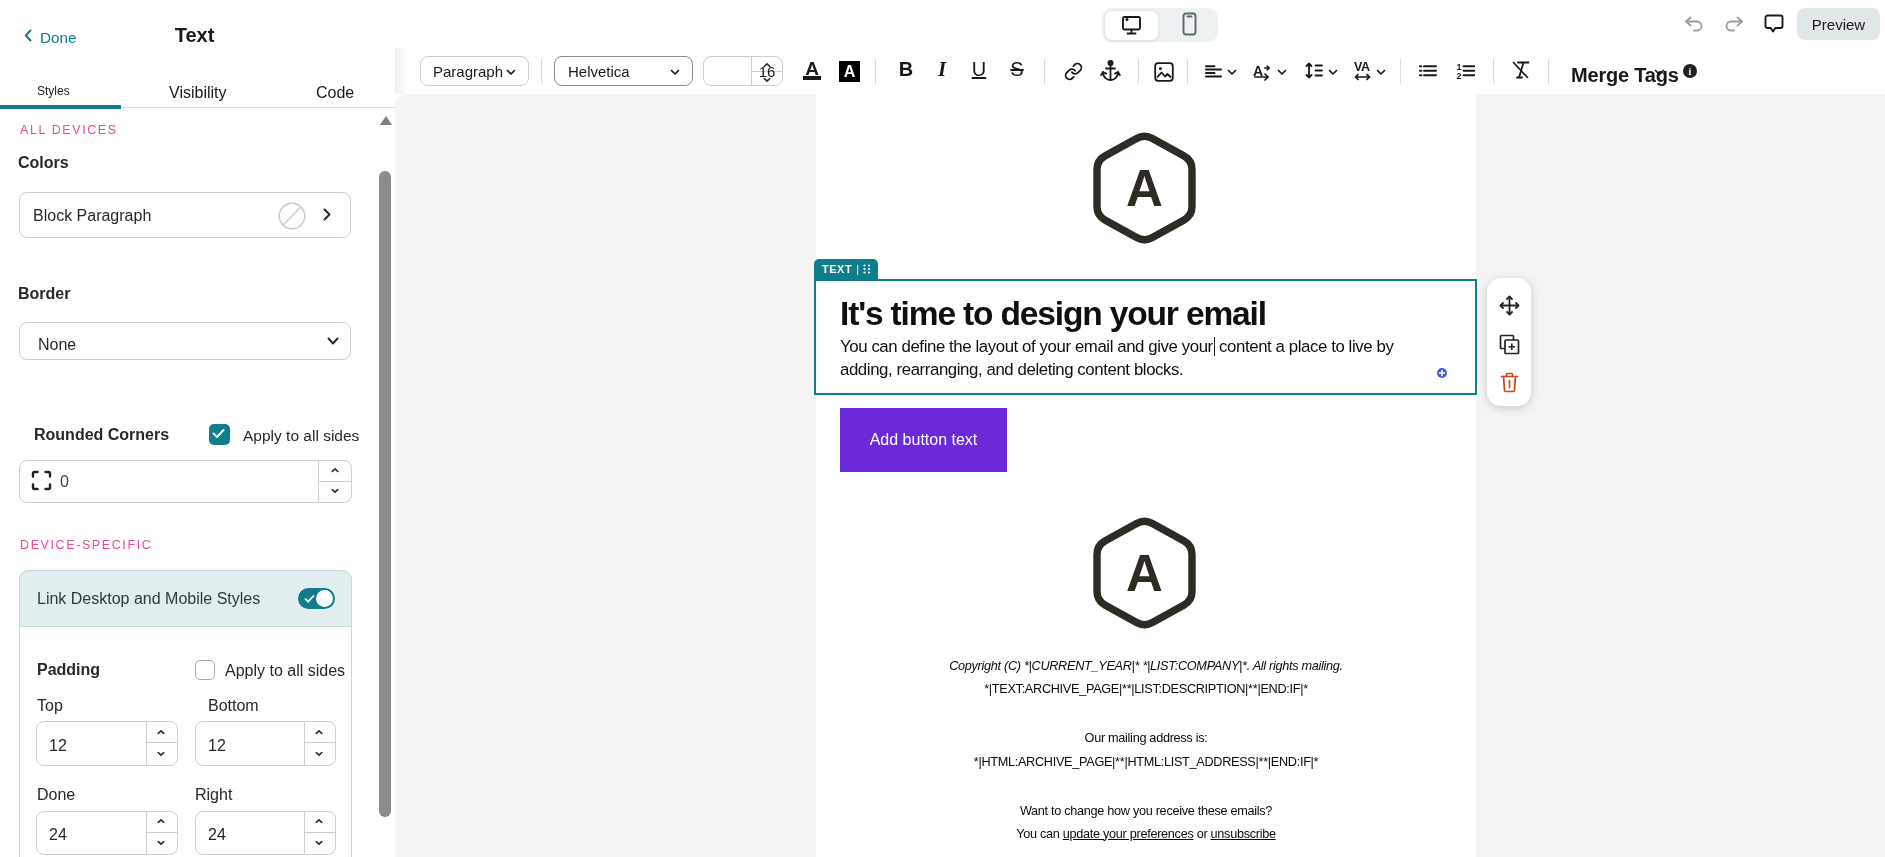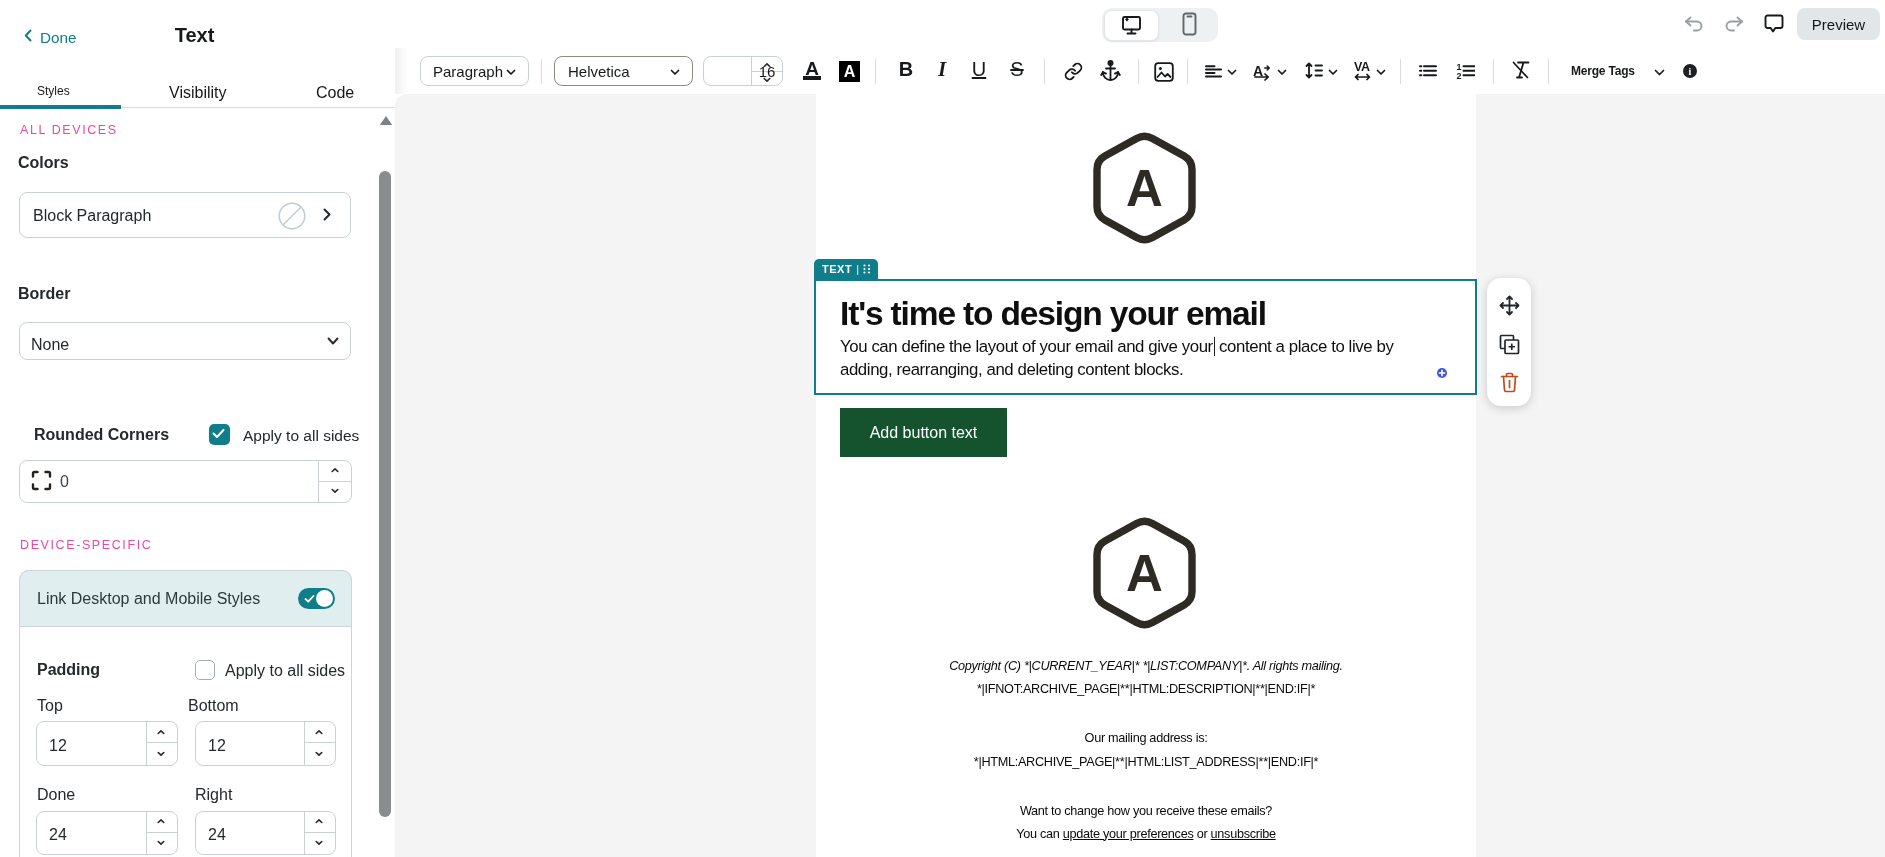--- a/index.html
+++ b/index.html
@@ -47,31 +47,31 @@
 <div class="abs" style="left:840px; top:336.4px; width:620px; font-size:16.8px; letter-spacing:-0.4px; color:#0f0f0f; line-height:22.3px;">You can define the layout of your email and give your<span style="border-left:1.5px solid #222; margin-left:1px;"></span> content a place to live by<br>adding, rearranging, and deleting content blocks.</div>
 
 <div class="abs" style="left:1437px; top:368px;">
 <svg width="10" height="10" viewBox="0 0 10 10">
       <circle cx="5" cy="5" r="5" fill="#4353e8"></circle>
       <rect x="4.2" y="1.8" width="1.6" height="6.4" fill="#fff"></rect>
       <rect x="1.8" y="4.2" width="6.4" height="1.6" fill="#fff"></rect>
     </svg>
 </div>
 
-<div class="abs" style="left:840px; top:408px; width:167px; height:49px; background:#14532d; color:#fff; font-size:16px; display:flex; align-items:center; justify-content:center;">Add button text</div>
+<div class="abs" style="left:840px; top:408px; width:167px; height:64px; background:#6d28d9; color:#fff; font-size:16px; display:flex; align-items:center; justify-content:center;">Add button text</div>
 
 <div class="abs" style="left:1093px; top:515px;">
 <svg width="103" height="116" viewBox="0 0 103 116">
   <path d="M43.6 8.4 Q51.5 4.0 59.4 8.4 L91.1 26.1 Q99.0 30.5 99.0 39.5 L99.0 76.5 Q99.0 85.5 91.1 89.9 L59.4 107.6 Q51.5 112.0 43.6 107.6 L11.9 89.9 Q4.0 85.5 4.0 76.5 L4.0 39.5 Q4.0 30.5 11.9 26.1 Z" fill="none" stroke="#2e2a24" stroke-width="7.4" stroke-linejoin="round"></path>
   <text x="51.5" y="76" font-family="Liberation Sans" font-size="51" font-weight="bold" fill="#2e2a24" text-anchor="middle">A</text>
 </svg>
 </div>
 
 <div class="abs" style="left:816px; top:653.7px; width:660px; text-align:center; font-size:12.7px; letter-spacing:-0.3px; line-height:24px; color:#0a0a0a; font-style:italic;">Copyright (C) *|CURRENT_YEAR|* *|LIST:COMPANY|*. All rights mailing.</div>
-<div class="abs" style="left:816px; top:676.9px; width:660px; text-align:center; font-size:12.7px; letter-spacing:-0.3px; line-height:24px; color:#0a0a0a;">*|IFNOT:ARCHIVE_PAGE|**|HTML:DESCRIPTION|**|END:IF|*</div>
+<div class="abs" style="left:816px; top:676.9px; width:660px; text-align:center; font-size:12.7px; letter-spacing:-0.3px; line-height:24px; color:#0a0a0a;">*|TEXT:ARCHIVE_PAGE|**|LIST:DESCRIPTION|**|END:IF|*</div>
 <div class="abs" style="left:816px; top:725.8px; width:660px; text-align:center; font-size:12.7px; letter-spacing:-0.3px; line-height:24px; color:#0a0a0a;">Our mailing address is:</div>
 <div class="abs" style="left:816px; top:749.7px; width:660px; text-align:center; font-size:12.7px; letter-spacing:-0.3px; line-height:24px; color:#0a0a0a;">*|HTML:ARCHIVE_PAGE|**|HTML:LIST_ADDRESS|**|END:IF|*</div>
 <div class="abs" style="left:816px; top:798.8px; width:660px; text-align:center; font-size:12.7px; letter-spacing:-0.3px; line-height:24px; color:#0a0a0a;">Want to change how you receive these emails?</div>
 <div class="abs" style="left:816px; top:821.6px; width:660px; text-align:center; font-size:12.7px; letter-spacing:-0.3px; line-height:24px; color:#0a0a0a;">You can <u>update your preferences</u> or <u>unsubscribe</u></div>
 
 <div class="abs" style="left:1487px; top:278px; width:44px; height:128px; background:#fff; border-radius:14px; box-shadow:0 2px 10px rgba(0,0,0,0.18);"></div>
 <div class="abs" style="left:1499px; top:295px;">
 <svg width="21" height="21" viewBox="0 0 21 21" fill="none" stroke="#21262a" stroke-width="1.8" stroke-linecap="round" stroke-linejoin="round">
   <path d="M10.5 2 v17 M2 10.5 h17"></path>
   <path d="M8 4 l2.5-2.5 L13 4 M8 17 l2.5 2.5 L13 17 M4 8 L1.5 10.5 L4 13 M17 8 l2.5 2.5 L17 13" fill="none"></path>
@@ -154,21 +154,21 @@
     </svg>
 </div>
 <div class="abs" style="left:323px; top:208px;">
 <svg width="8" height="13" viewBox="0 0 8 13" fill="none" stroke="#24292c" stroke-width="2" stroke-linecap="round" stroke-linejoin="round">
       <path d="M1.5 1.5 L6.5 6.5 L1.5 11.5"></path>
     </svg>
 </div>
 
 <div class="lbl" style="left:18px; top:285px;">Border</div>
 <div class="ctl" style="left:19px; top:322px; width:332px; height:38px;"></div>
-<div class="chip" style="left:31px; top:335.5px;text-align:center;">None</div>
+<div class="chip" style="left:38px; top:335.5px;text-align:center;">None</div>
 <div class="abs" style="left:327px; top:337px;">
 <svg width="12" height="9" viewBox="0 0 12 9" fill="none" stroke="#24292c" stroke-width="1.9" stroke-linecap="round" stroke-linejoin="round">
       <path d="M1.5 1.5 L6 6.5 L10.5 1.5"></path>
     </svg>
 </div>
 
 <div class="lbl" style="left:34px; top:426px;">Rounded Corners</div>
 <div class="abs" style="left:209px; top:424px; width:21px; height:21px; background:#0f7d8a; border-radius:5px;">
 <svg width="19" height="19" viewBox="0 0 19 19" fill="none" stroke="#fff" stroke-width="2" stroke-linecap="round" stroke-linejoin="round">
       <path d="M4.5 9.5 L8 13 L14.5 6"></path>
@@ -206,21 +206,21 @@
       <path d="M1.5 5 L4.2 7.7 L9.5 2"></path>
     </svg>
 <div class="abs" style="left:18px; top:2px; width:17px; height:17px; background:#fff; border-radius:50%;"></div>
 </div>
 
 <div class="lbl" style="left:37px; top:661px;">Padding</div>
 <div class="abs" style="left:195px; top:660px; width:20px; height:20px; border:1.5px solid #9fadb3; border-radius:5px; background:#fff;"></div>
 <div class="chip" style="left:225px; top:662px;">Apply to all sides</div>
 
 <div class="chip" style="left:37px; top:697px;">Top</div>
-<div class="chip" style="left:188px; top:697px;">Bottom</div>
+<div class="chip" style="left:208px; top:697px;">Bottom</div>
 
 <div class="ctl" style="left:36px; top:721px; width:142px; height:44.5px;"></div>
 <div class="abs" style="left:146px; top:721px; width:1px; height:44.5px; background:#c9d1d5;"></div>
 <div class="abs" style="left:146px; top:742.3px; width:32px; height:1px; background:#c9d1d5;"></div>
 <div class="chip" style="left:49px; top:737px; font-size:16px;">12</div>
 <div class="abs" style="left:157px; top:728.5px;">
     <svg width="8" height="6" viewBox="0 0 8 6" fill="none" stroke="#24292c" stroke-width="1.6" stroke-linecap="round" stroke-linejoin="round">
       <path d="M1.2 4.5 L4 1.8 L6.8 4.5"></path>
     </svg>
   </div>
@@ -426,20 +426,20 @@
 <div class="abs" style="left:1493px; top:59px; width:1px; height:25px; background:#d8dcde;"></div>
 
 <div class="abs" style="left:1512px; top:60px;">
 <svg width="20" height="20" viewBox="0 0 20 20" fill="none" stroke="#17191a" stroke-width="1.8" stroke-linecap="round">
   <path d="M6 2.5 h10.5 M11.5 2.5 L7 17.5 M5 17.5 h5"></path>
   <path d="M1.5 2.5 L15.5 17.5" stroke-width="1.7"></path>
 </svg>
 </div>
 <div class="abs" style="left:1548px; top:59px; width:1px; height:25px; background:#d8dcde;"></div>
 
-<div class="abs" style="left:1571px; top:64px; font-size:12px; font-weight:700; letter-spacing:-0.2px; color:#17191a;">Merge Tags</div>
+<div class="abs" style="left:1571px; top:64px; font-size:20px; font-weight:700; letter-spacing:-0.2px; color:#17191a;">Merge Tags</div>
 <div class="abs" style="left:1654px; top:68.5px;">
       <svg width="11" height="8" viewBox="0 0 11 8" fill="none" stroke="#17191a" stroke-width="1.7" stroke-linecap="round" stroke-linejoin="round">
         <path d="M1.5 1.5 L5.5 5.5 L9.5 1.5"></path>
       </svg>
     </div>
 <div class="abs" style="left:1683px; top:64px; width:14px; height:14px; background:#1d2124; border-radius:50%; color:#fff; font-size:10px; font-weight:700; display:flex; align-items:center; justify-content:center; font-family:'Liberation Serif',serif;">i</div>
 </div>
 
 </body></html>

